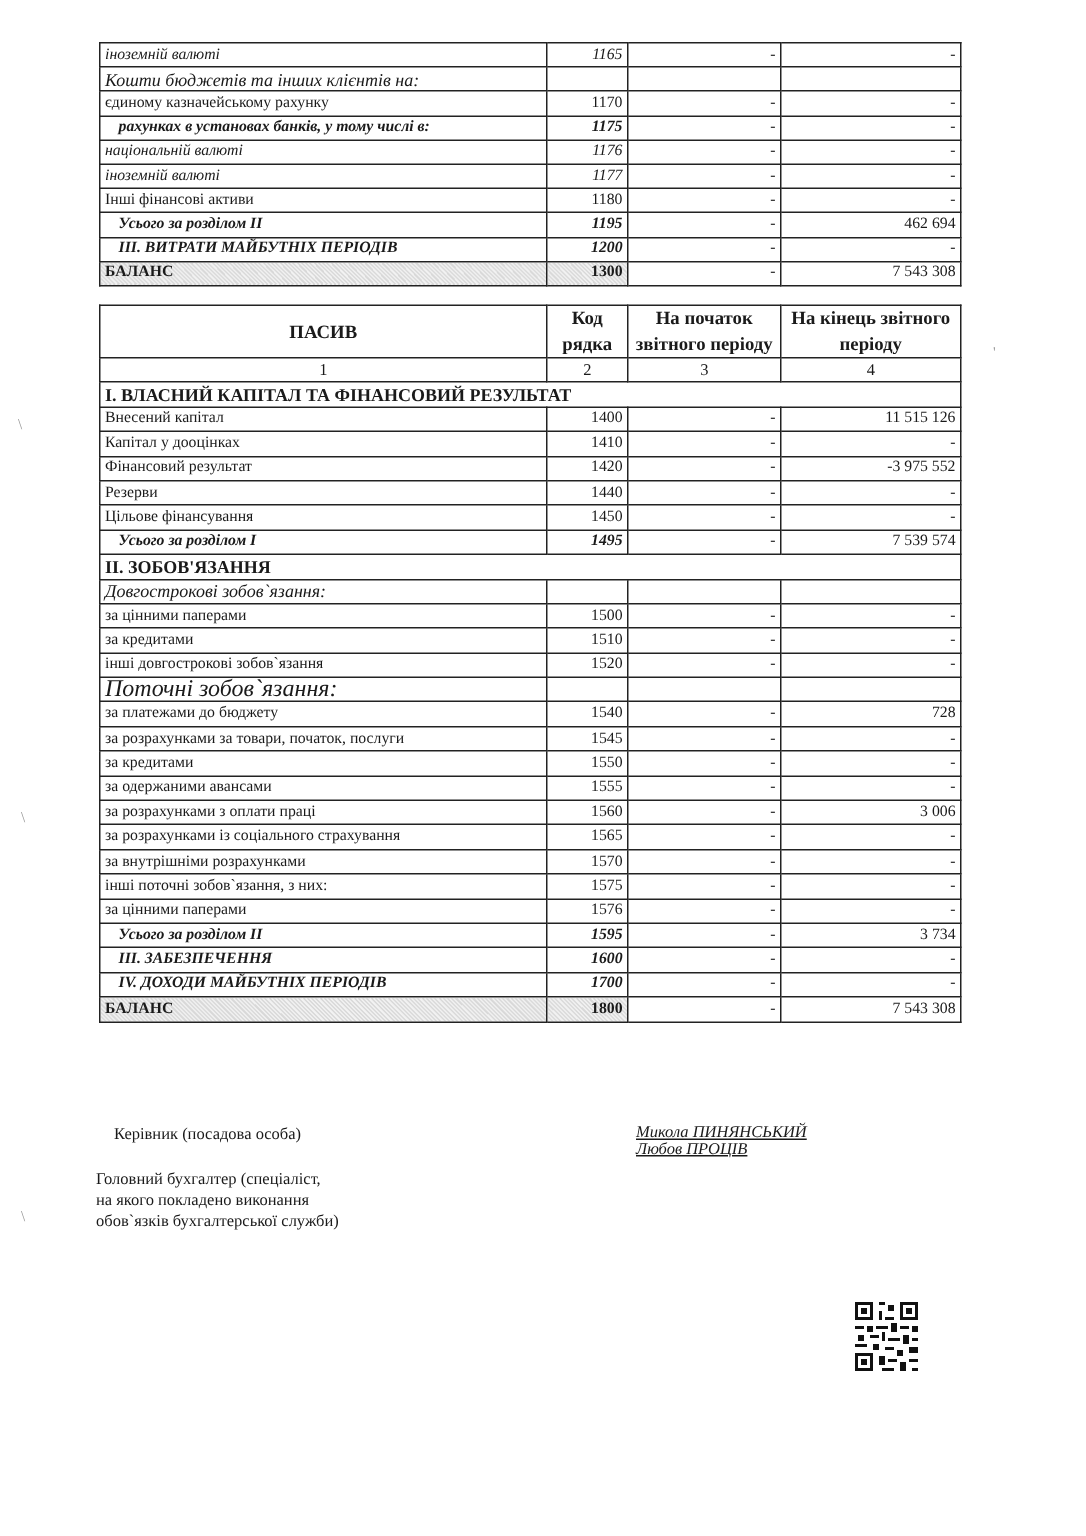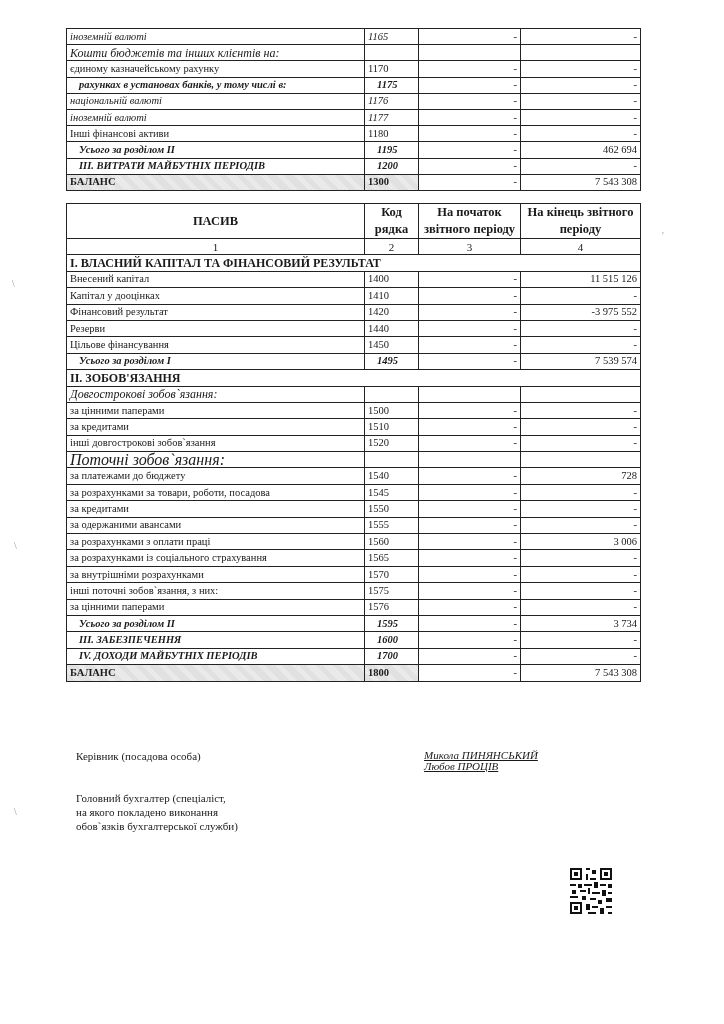--- a/index.html
+++ b/index.html
@@ -2,21 +2,21 @@
 <html><head>
 <meta charset="utf-8">
 <style>
   html, body { margin: 0; padding: 0; background: #ffffff; }
   body { width: 724px; height: 1024px; position: relative; overflow: hidden;
          font-family: "Liberation Serif", serif; color: #1a1a1a; }
   table { border-collapse: collapse; position: absolute; left: 66px; table-layout: fixed; }
   td { border: 1px solid #222; padding: 0 3px; font-size: 10.5px; height: 15.2px; line-height: 14px;
        white-space: nowrap; overflow: hidden; }
   col.c1 { width: 298px; } col.c2 { width: 54px; } col.c3 { width: 102px; } col.c4 { width: 120px; }
-  .code { text-align: left; }
+  .code { text-align: right; }
   .num { text-align: right; }
   .it { font-style: italic; }
   .bi { font-weight: bold; font-style: italic; padding-left: 12px; }
   .shade { background: repeating-linear-gradient(45deg, #d8d8d8 0 1px, #f2f2f2 1px 2px); font-weight: bold; }
   .section td.sec { font-weight: bold; font-size: 12px; }
   #t1 { top: 28px; }
   #t2 { top: 203px; }
   #t2 td { height: 15.4px; }
   .hdr td { height: 45px; text-align: center; font-weight: bold; font-size: 12.5px; line-height: 17px; white-space: normal; }
   .colnum td { text-align: center; font-size: 11px; }
@@ -197,21 +197,21 @@
         <td class="num"></td>
         <td class="num"></td>
       </tr>
       <tr>
         <td>за платежами до бюджету</td>
         <td class="code">1540</td>
         <td class="num">-</td>
         <td class="num">728</td>
       </tr>
       <tr>
-        <td>за розрахунками за товари, роботи, посадова</td>
+        <td>за розрахунками за товари, початок, послуги</td>
         <td class="code">1545</td>
         <td class="num">-</td>
         <td class="num">-</td>
       </tr>
       <tr>
         <td>за кредитами</td>
         <td class="code">1550</td>
         <td class="num">-</td>
         <td class="num">-</td>
       </tr>
@@ -273,21 +273,21 @@
         <td class="shade">БАЛАНС</td>
         <td class="code shade">1800</td>
         <td class="num">-</td>
         <td class="num">7 543 308</td>
       </tr>
     </tbody>
 </table>
 
 <div class="sig" style="left:76px; top:749px;">Керівник (посадова особа)</div>
 <div class="sig-name" style="left:424px; top:749px;">Микола ПИНЯНСЬКИЙ</div>
-<div class="sig" style="left:76px; top:779px;margin-top:12px;">
+<div class="sig" style="left:64px; top:779px;">
   <div>Головний бухгалтер (спеціаліст,</div>
   <div>на якого покладено виконання</div>
   <div>обов`язків бухгалтерської служби)</div>
 </div>
 <div class="sig-name" style="left:424px; top:760px;">Любов ПРОЦІВ</div>
 
 <svg class="qr" viewBox="0 0 23 27">
   <rect x="0" y="0" width="23" height="27" fill="#fff"></rect>
   <g fill="#111">
     <rect x="1" y="2" width="6" height="6"></rect>

